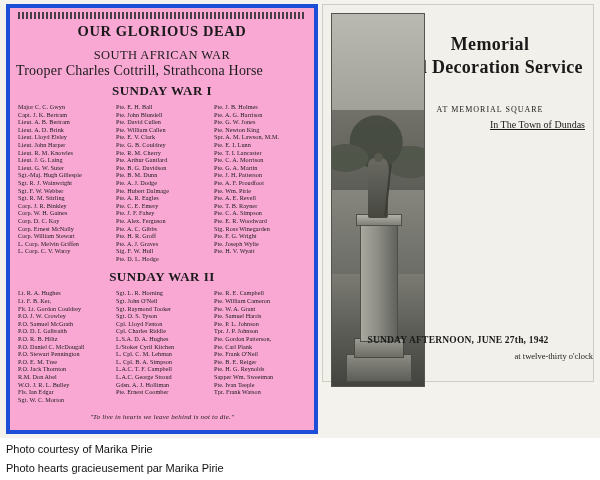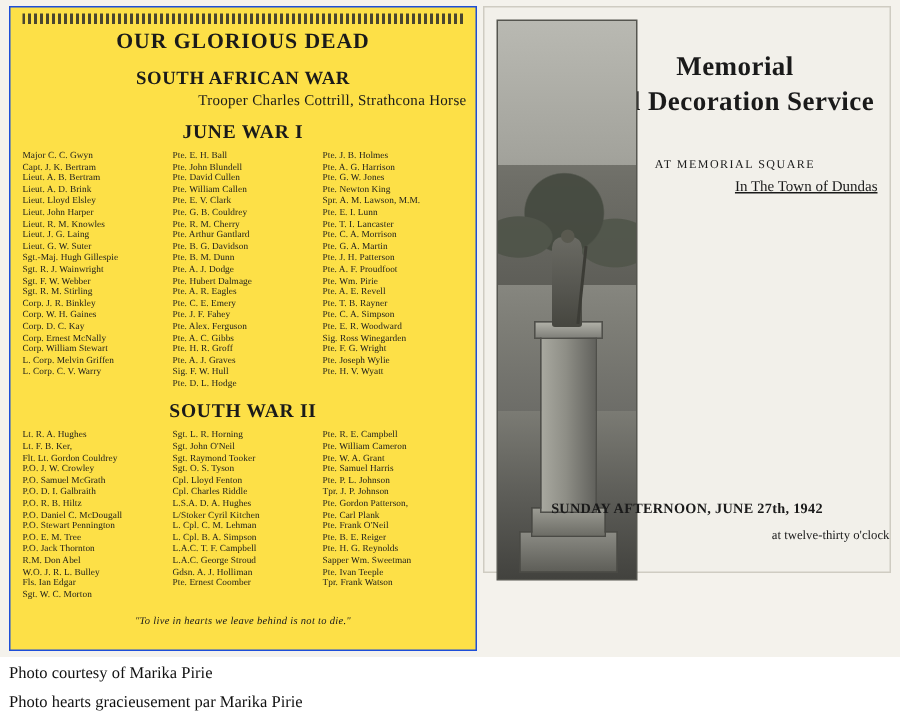--- a/index.html
+++ b/index.html
@@ -28,22 +28,22 @@
     width: 600px;
     height: 438px;
     background: #f4f2ec;
   }
   .left-panel {
     position: absolute;
     left: 6px;
     top: 4px;
     width: 312px;
     height: 430px;
-    background: #fde047;
-    border: 1px solid #1d4ed8;
+    background: #f9a8d4;
+    border: 4px solid #1d4ed8;
     box-sizing: border-box;
     padding: 4px 6px 0 6px;
   }
   .right-panel {
     position: absolute;
     left: 322px;
     top: 4px;
     width: 272px;
     height: 378px;
     background: #f2f0ea;
@@ -61,28 +61,28 @@
   .title-main {
     text-align: center;
     font-family: "Liberation Serif", serif;
     font-weight: bold;
     font-size: 14.5px;
     letter-spacing: .6px;
     margin: 2px 0 8px 0;
   }
   .sec-head {
     text-align: center;
-    font-weight: bold;
+    font-weight: normal;
     font-size: 12.5px;
     letter-spacing: .4px;
     margin: 4px 0 3px 0;
   }
   .sub-line {
-    text-align: right;
-    font-size: 10px;
+    text-align: left;
+    font-size: 14px;
     line-height: 10px;
     letter-spacing: .2px;
   }
   .war-head {
     text-align: center;
     font-weight: bold;
     font-size: 13px;
     letter-spacing: .5px;
     margin: 7px 0 4px 0;
   }
@@ -226,21 +226,21 @@
     position: absolute;
     left: 0;
     top: 438px;
     width: 600px;
     height: 42px;
     background: #ffffff;
     padding: 2px 6px 0 6px;
     box-sizing: border-box;
   }
   .credit-line {
-    font-family: Liberation Serif, serif;
+    font-family: Liberation Sans, sans-serif;
     font-size: 11px;
     line-height: 19px;
     color: #111;
   }
 </style>
 </head>
 <body>
 
 <div class="page">
 
@@ -248,21 +248,21 @@
 
     <div class="left-panel">
 
       <div class="orn-rule"></div>
 
       <div class="title-main">OUR GLORIOUS DEAD</div>
 
       <div class="sec-head">SOUTH AFRICAN WAR</div>
       <div class="sub-line">Trooper Charles Cottrill, Strathcona Horse</div>
 
-      <div class="war-head">JUNE WAR I</div>
+      <div class="war-head">SUNDAY WAR I</div>
 
       <div class="cols">
         <div class="col">
           <div>Major C. C. Gwyn</div>
           <div>Capt. J. K. Bertram</div>
           <div>Lieut. A. B. Bertram</div>
           <div>Lieut. A. D. Brink</div>
           <div>Lieut. Lloyd Elsley</div>
           <div>Lieut. John Harper</div>
           <div>Lieut. R. M. Knowles</div>
@@ -320,21 +320,21 @@
           <div>Pte. T. B. Rayner</div>
           <div>Pte. C. A. Simpson</div>
           <div>Pte. E. R. Woodward</div>
           <div>Sig. Ross Winegarden</div>
           <div>Pte. F. G. Wright</div>
           <div>Pte. Joseph Wylie</div>
           <div>Pte. H. V. Wyatt</div>
         </div>
       </div>
 
-      <div class="war-head">SOUTH WAR II</div>
+      <div class="war-head">SUNDAY WAR II</div>
 
       <div class="cols">
         <div class="col">
           <div>Lt. R. A. Hughes</div>
           <div>Lt. F. B. Ker,</div>
           <div>Flt. Lt. Gordon Couldrey</div>
           <div>P.O. J. W. Crowley</div>
           <div>P.O. Samuel McGrath</div>
           <div>P.O. D. I. Galbraith</div>
           <div>P.O. R. B. Hiltz</div>

